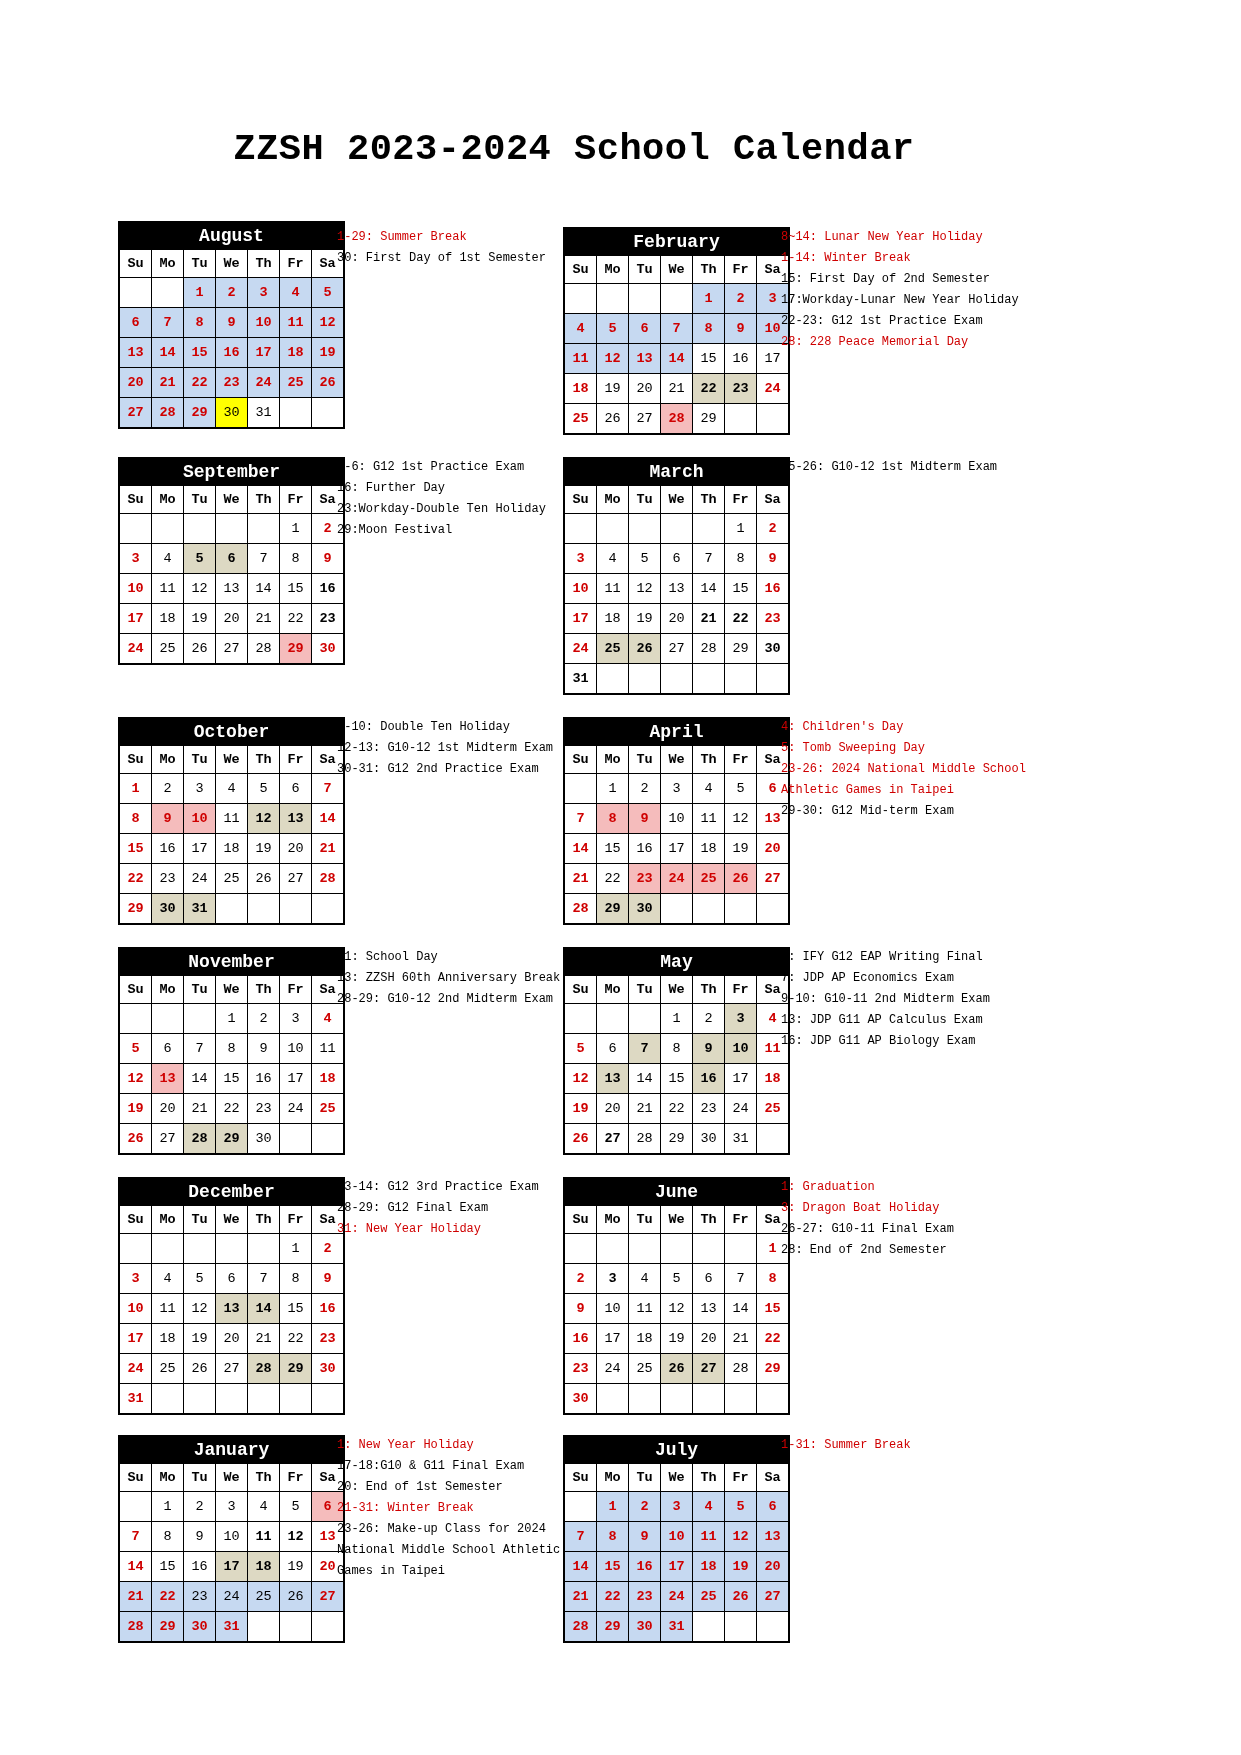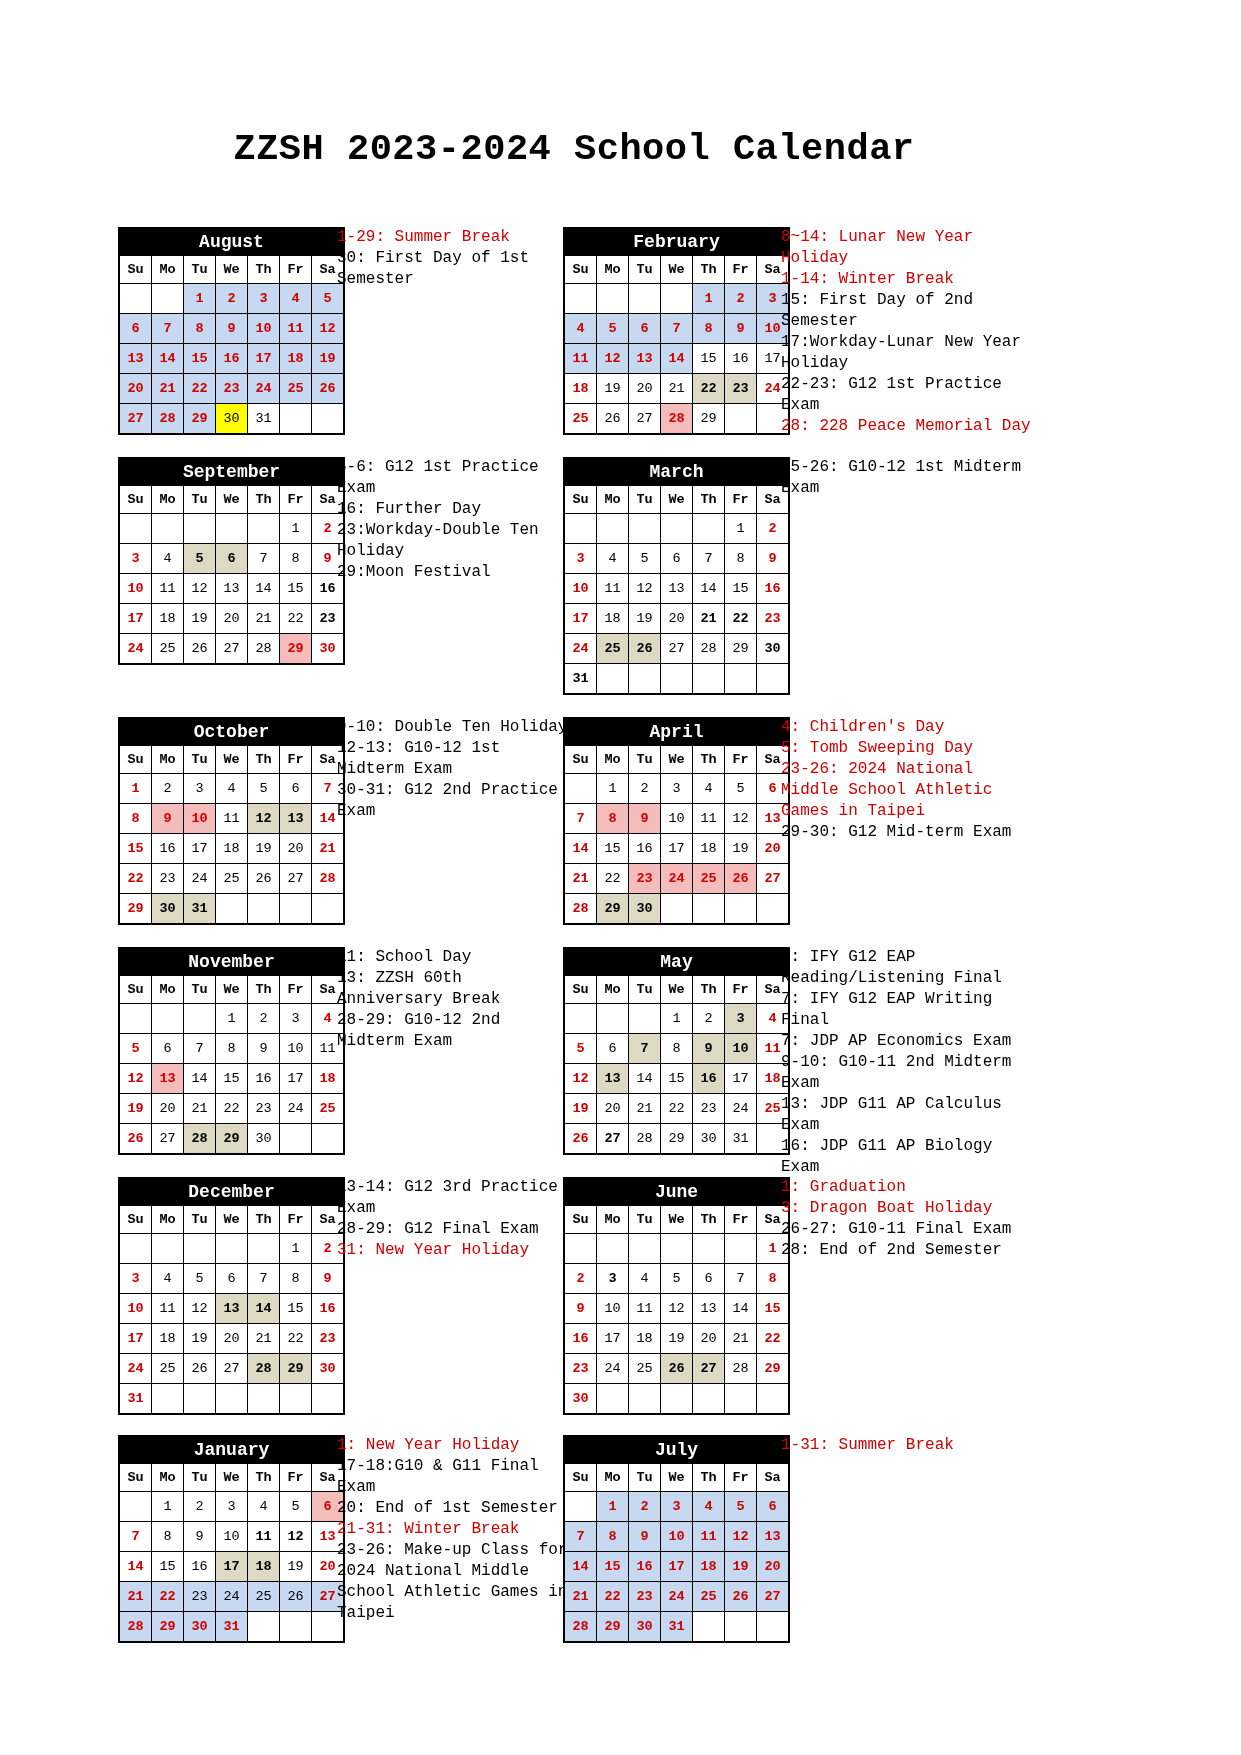--- a/index.html
+++ b/index.html
@@ -13,31 +13,31 @@
           vertical-align:middle;font-size:13.5px;padding:0;background:#fff;color:#000;}
   .cal td.mtitle{background:var(--header_bg);color:var(--header_text);
                  font-weight:bold;font-size:18px;height:26px;}
   .cal td.dow{font-weight:bold;height:27px;}
   .cal td.cell.red{color:var(--red_text);font-weight:bold;}
   .cal td.cell.bold{font-weight:bold;}
   .cal td.bg-blue{background:var(--blue);}
   .cal td.bg-yellow{background:var(--yellow);}
   .cal td.bg-tan{background:var(--tan);}
   .cal td.bg-pink{background:var(--pink);}
-  .notes{position:absolute;font-size:16px;line-height:21px;}
+  .notes{position:absolute;font-size:12px;line-height:21px;}
   .note.red{color:var(--red_text);}
   .note.black{color:#000;}
 </style>
 </head>
 <body>
 
 <div class="page">
   <h1 class="title">ZZSH 2023-2024 School Calendar</h1>
   <div id="months">
-      <div class="mblock" style="left: 98px; top: 227px;">
+      <div class="mblock" style="left: 98px; top: 221px;">
         <table class="cal">
           <tbody>
             <tr>
               <td class="mtitle" colspan="7">August</td>
             </tr>
             <tr>
               <td class="dow">Su</td>
               <td class="dow">Mo</td>
               <td class="dow">Tu</td>
               <td class="dow">We</td>
@@ -574,21 +574,20 @@
               <td class="cell">28</td>
               <td class="cell">29</td>
               <td class="cell">30</td>
               <td class="cell">31</td>
               <td class="cell"></td>
             </tr>
           </tbody>
         </table>
       </div>
       <div class="notes" style="left: 761px; top: 947px; width: 255px;">
-        <div class="note black">3: IFY G12 EAP Reading/Listening Final</div>
         <div class="note black">7: IFY G12 EAP Writing Final</div>
         <div class="note black">7: JDP AP Economics Exam</div>
         <div class="note black">9-10: G10-11 2nd Midterm Exam</div>
         <div class="note black">13: JDP G11 AP Calculus Exam</div>
         <div class="note black">16: JDP G11 AP Biology Exam</div>
       </div>
       <div class="mblock" style="left: 98px; top: 1177px;">
         <table class="cal">
           <tbody>
             <tr>

